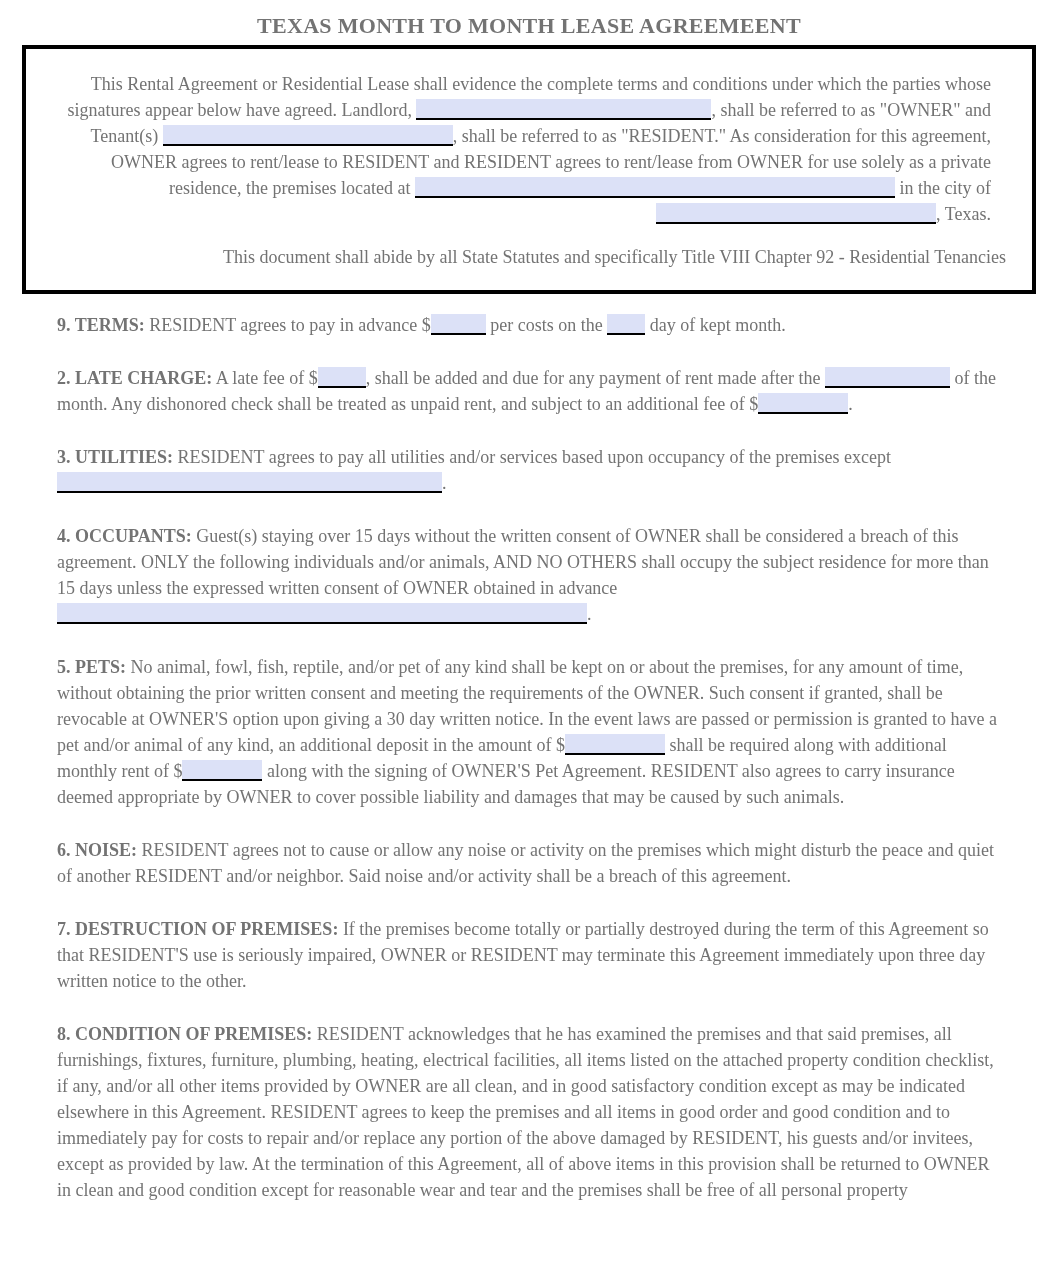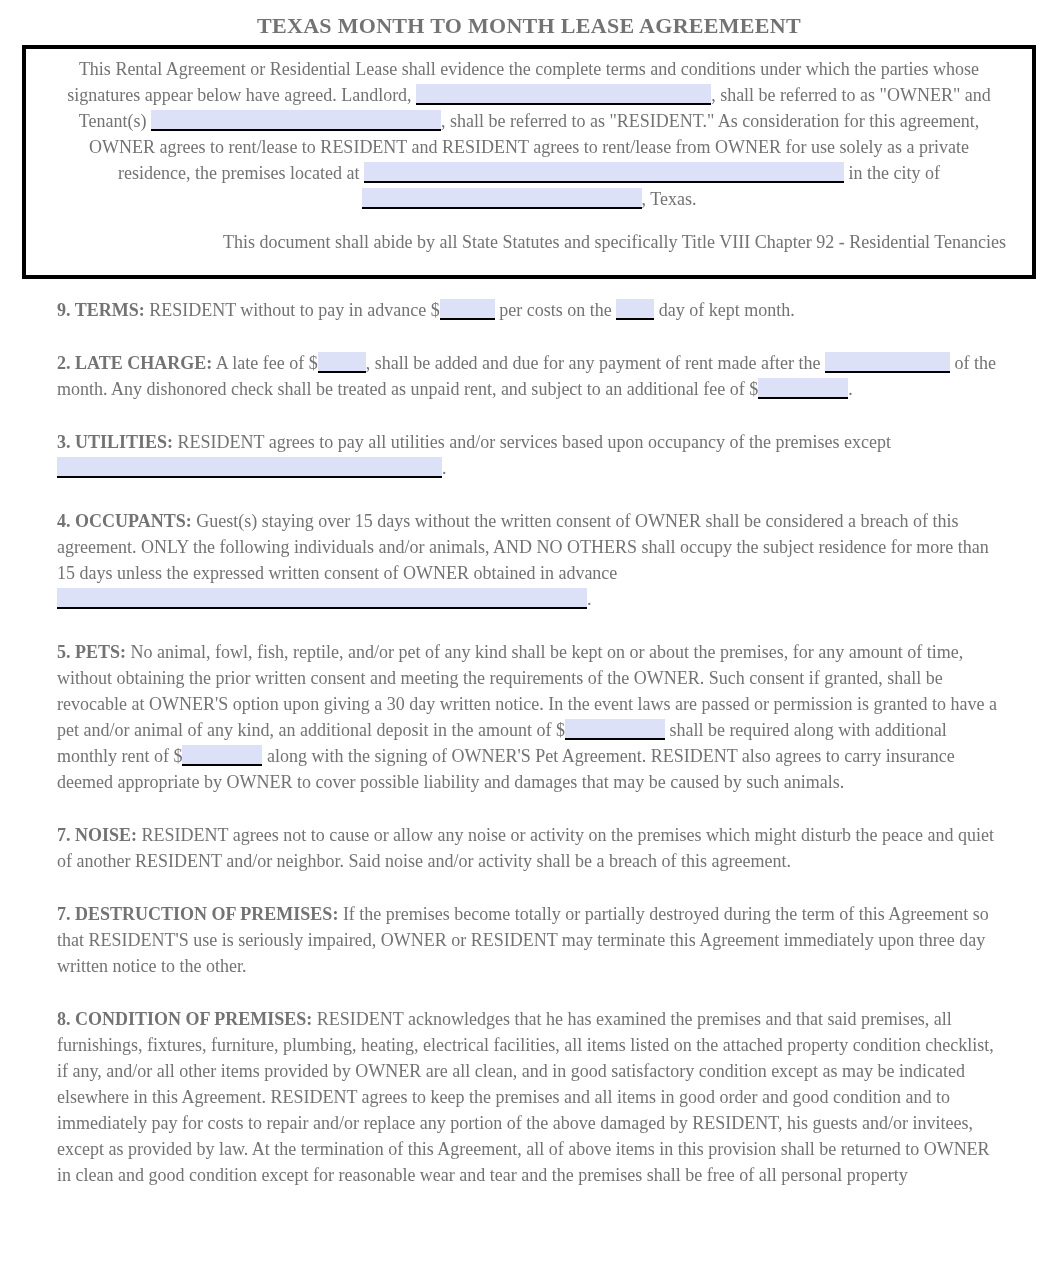--- a/index.html
+++ b/index.html
@@ -26,22 +26,22 @@
     text-align: center;
     margin: 0 0 5px 0;
     letter-spacing: 0.3px;
   }
   .intro-box {
     margin: 0 22px;
     border: 4px solid #000000;
     padding: 7px 26px 14px 26px;
   }
   .intro-par {
-    margin: 0;
-    text-align: center;
+    margin: 15px;
+    text-align: right;
   }
   .statute-line {
     margin: 17px 0 6px 0;
     text-align: right;
   }
   .sections {
     padding: 18px 50px 30px 57px;
   }
   .section {
     margin: 0 0 27px 0;
@@ -64,23 +64,23 @@
 <div class="page">
 
   <h1 class="doc-title">TEXAS MONTH TO MONTH LEASE AGREEMEENT</h1>
 
   <div class="intro-box">
     <p class="intro-par"><span>This Rental Agreement or Residential Lease shall evidence the complete terms and conditions under which the parties whose signatures appear below have agreed. Landlord, </span><span class="blank" style="width: 295px;"></span><span>, shall be referred to as "OWNER" and Tenant(s) </span><span class="blank" style="width: 290px;"></span><span>, shall be referred to as "RESIDENT." As consideration for this agreement, OWNER agrees to rent/lease to RESIDENT and RESIDENT agrees to rent/lease from OWNER for use solely as a private residence, the premises located at </span><span class="blank" style="width: 480px;"></span><span> in the city of </span><span class="blank" style="width: 280px;"></span><span>, Texas.</span></p>
     <p class="statute-line">This document shall abide by all State Statutes and specifically Title VIII Chapter 92 - Residential Tenancies</p>
   </div>
 
   <div class="sections">
-      <p class="section"><b class="sec-label">9. TERMS:</b><span> RESIDENT without to pay in advance $</span><span class="blank" style="width: 55px;"></span><span> per costs on the </span><span class="blank" style="width: 38px;"></span><span> day of kept month.</span></p>
+      <p class="section"><b class="sec-label">9. TERMS:</b><span> RESIDENT agrees to pay in advance $</span><span class="blank" style="width: 55px;"></span><span> per costs on the </span><span class="blank" style="width: 38px;"></span><span> day of kept month.</span></p>
       <p class="section"><b class="sec-label">2. LATE CHARGE:</b><span> A late fee of $</span><span class="blank" style="width: 48px;"></span><span>, shall be added and due for any payment of rent made after the </span><span class="blank" style="width: 125px;"></span><span> of the month. Any dishonored check shall be treated as unpaid rent, and subject to an additional fee of $</span><span class="blank" style="width: 90px;"></span><span>.</span></p>
       <p class="section"><b class="sec-label">3. UTILITIES:</b><span> RESIDENT agrees to pay all utilities and/or services based upon occupancy of the premises except </span><span class="blank" style="width: 385px;"></span><span>.</span></p>
       <p class="section"><b class="sec-label">4. OCCUPANTS:</b><span> Guest(s) staying over 15 days without the written consent of OWNER shall be considered a breach of this agreement. ONLY the following individuals and/or animals, AND NO OTHERS shall occupy the subject residence for more than 15 days unless the expressed written consent of OWNER obtained in advance </span><span class="blank" style="width: 530px;"></span><span>.</span></p>
       <p class="section"><b class="sec-label">5. PETS:</b><span> No animal, fowl, fish, reptile, and/or pet of any kind shall be kept on or about the premises, for any amount of time, without obtaining the prior written consent and meeting the requirements of the OWNER. Such consent if granted, shall be revocable at OWNER'S option upon giving a 30 day written notice. In the event laws are passed or permission is granted to have a pet and/or animal of any kind, an additional deposit in the amount of $</span><span class="blank" style="width: 100px;"></span><span> shall be required along with additional monthly rent of $</span><span class="blank" style="width: 80px;"></span><span> along with the signing of OWNER'S Pet Agreement. RESIDENT also agrees to carry insurance deemed appropriate by OWNER to cover possible liability and damages that may be caused by such animals.</span></p>
-      <p class="section"><b class="sec-label">7. NOISE:</b><span> RESIDENT agrees not to cause or allow any noise or activity on the premises which might disturb the peace and quiet of another RESIDENT and/or neighbor. Said noise and/or activity shall be a breach of this agreement.</span></p>
+      <p class="section"><b class="sec-label">6. NOISE:</b><span> RESIDENT agrees not to cause or allow any noise or activity on the premises which might disturb the peace and quiet of another RESIDENT and/or neighbor. Said noise and/or activity shall be a breach of this agreement.</span></p>
       <p class="section"><b class="sec-label">7. DESTRUCTION OF PREMISES:</b><span> If the premises become totally or partially destroyed during the term of this Agreement so that RESIDENT'S use is seriously impaired, OWNER or RESIDENT may terminate this Agreement immediately upon three day written notice to the other.</span></p>
       <p class="section"><b class="sec-label">8. CONDITION OF PREMISES:</b><span> RESIDENT acknowledges that he has examined the premises and that said premises, all furnishings, fixtures, furniture, plumbing, heating, electrical facilities, all items listed on the attached property condition checklist, if any, and/or all other items provided by OWNER are all clean, and in good satisfactory condition except as may be indicated elsewhere in this Agreement. RESIDENT agrees to keep the premises and all items in good order and good condition and to immediately pay for costs to repair and/or replace any portion of the above damaged by RESIDENT, his guests and/or invitees, except as provided by law. At the termination of this Agreement, all of above items in this provision shall be returned to OWNER in clean and good condition except for reasonable wear and tear and the premises shall be free of all personal property</span></p>
     </div>
 
 </div>
 
 </body></html>

